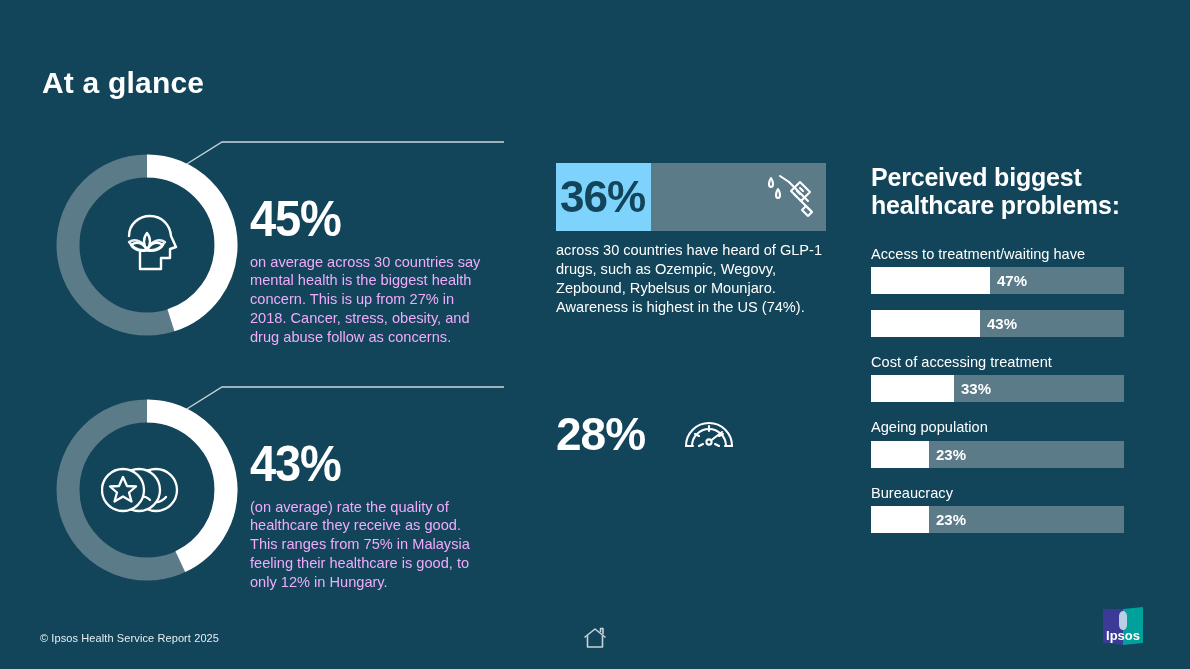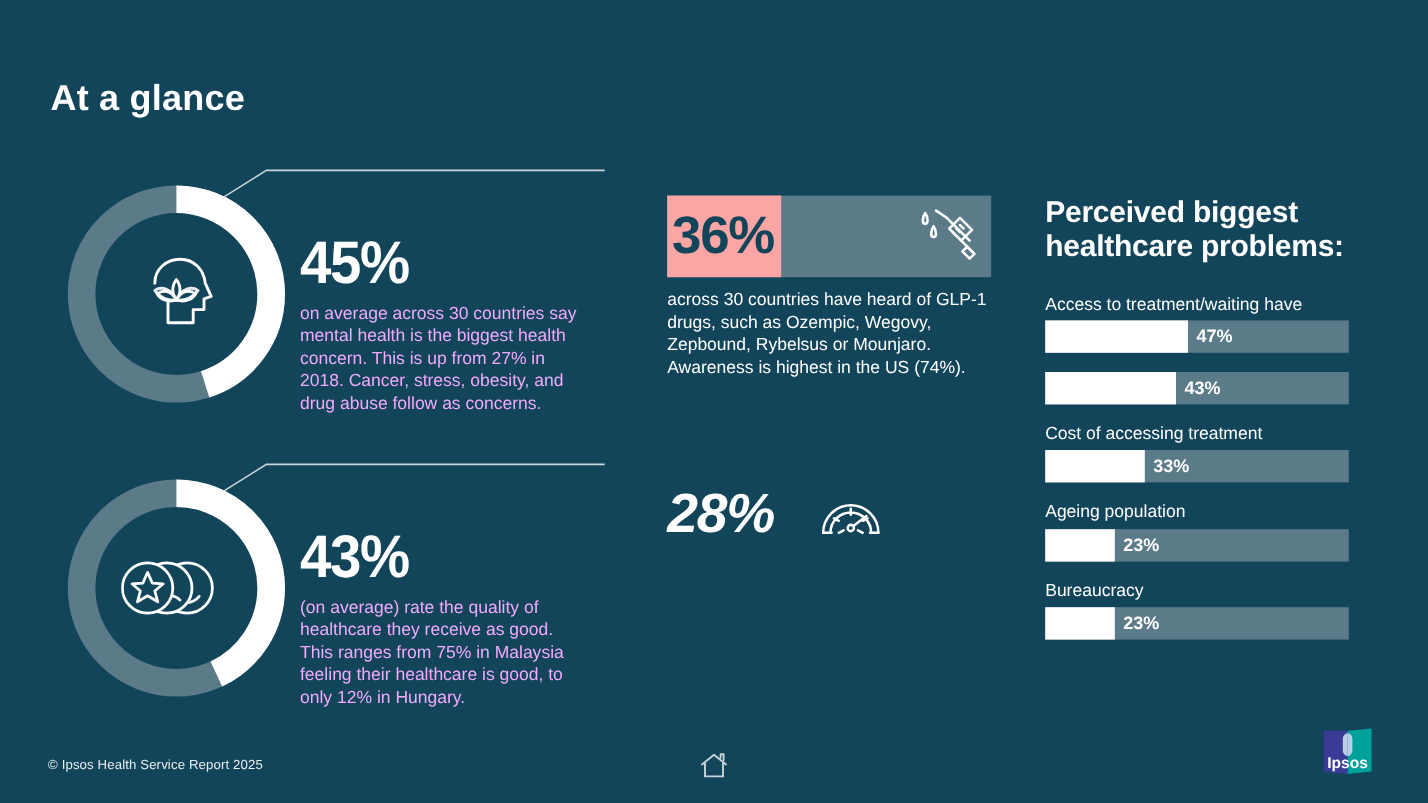--- a/index.html
+++ b/index.html
@@ -64,36 +64,36 @@
   #mid-block-2 { position: absolute; left: 556px; top: 404px; width: 270px; }
 
   .banner {
     position: relative;
     height: 68px;
     background: #5b7b89;
     display: flex;
     align-items: center;
   }
   .banner .pct-box {
-    background: #fca5a5;
+    background: #7dd3fc;
     color: #12445a;
     height: 68px;
     min-width: 86px;
     padding: 0 6px 0 4px;
     display: flex; align-items: center;
     font-size: 44px; font-weight: bold;
     letter-spacing: -1px;
     line-height: 1;
   }
   .banner .banner-icon {
     position: absolute; right: 8px; top: 50%;
     transform: translateY(-50%);
   }
 
-  .plain-head { display: flex; align-items: flex-start; height: 60px; font-style: italic; }
+  .plain-head { display: flex; align-items: center; height: 60px; }
   .plain-head .pct-plain {
     font-size: 46px; font-weight: bold; color: #ffffff;
     letter-spacing: -1px; line-height: 1;
   }
   .plain-head .head-icon { margin-left: 36px; }
 
   .mid-body {
     margin-top: 10px;
     font-size: 14.6px;
     line-height: 1.30;

